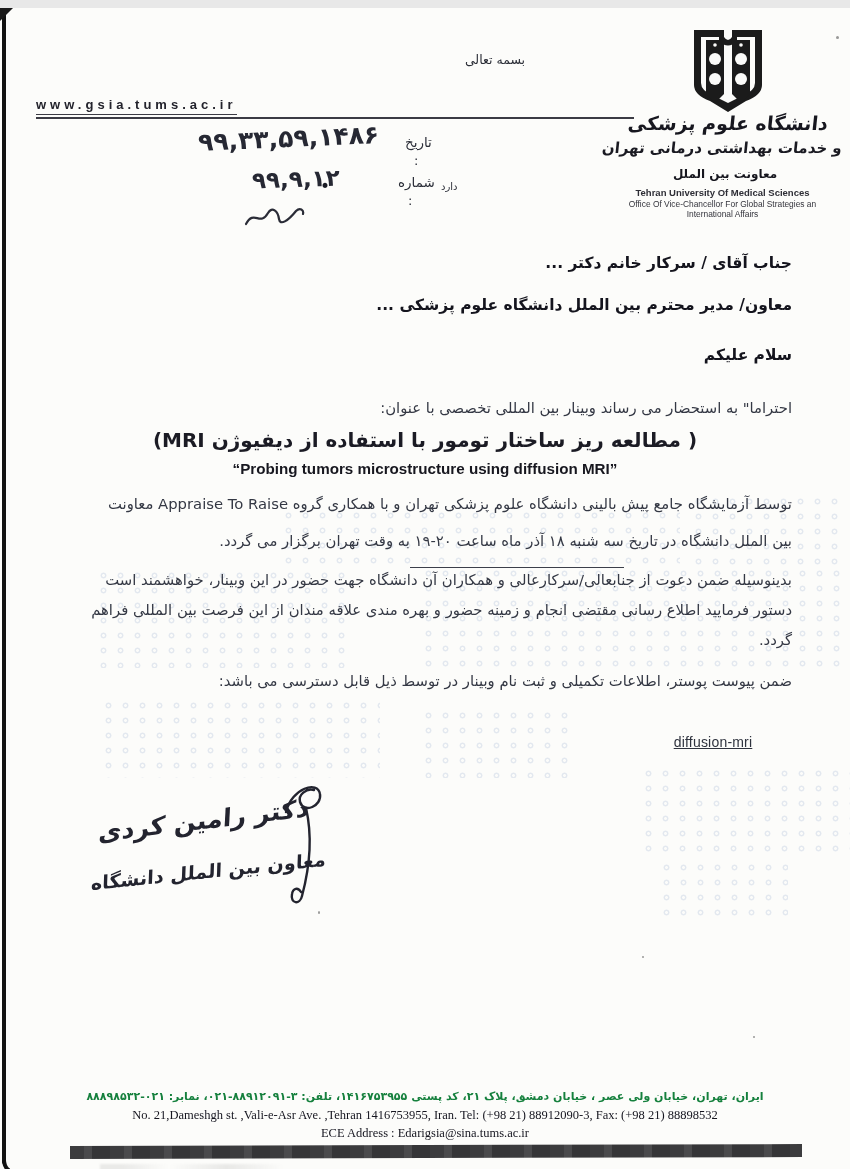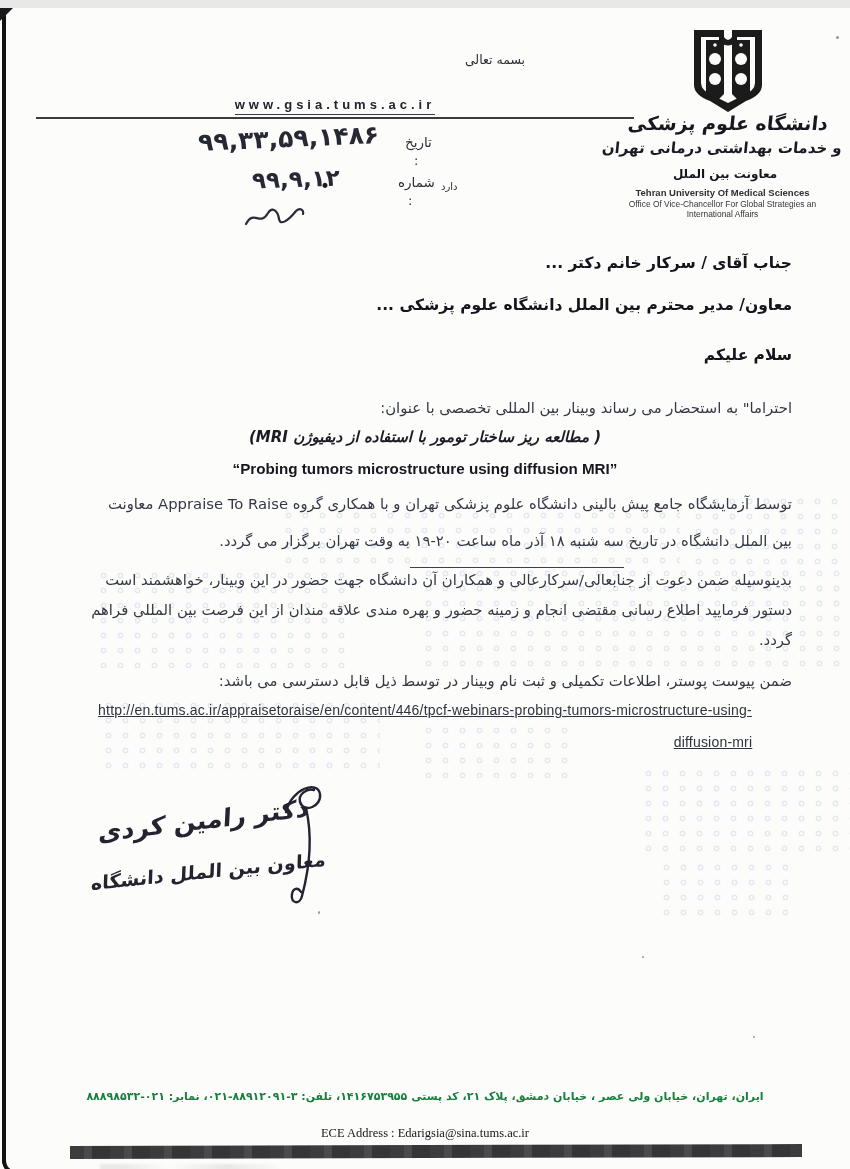--- a/index.html
+++ b/index.html
@@ -13,21 +13,21 @@
   
   .edge-left{left:2px;top:0;width:4px;height:1156px;background:#121212;border-radius:2px;}
   .edge-curl{left:2px;top:1148px;width:30px;height:16px;border-left:4px solid #121212;
              border-bottom:4px solid #121212;border-bottom-left-radius:16px;}
   .corner-wedge{left:0;top:0;width:0;height:0;border-top:13px solid #1a1a1a;border-right:13px solid transparent;}
   .speck{background:#555;border-radius:50%;opacity:.6;}
   .ghost{background:linear-gradient(90deg,#9a9a9a 10%,transparent 30%,#8f8f8f 55%,transparent 80%);
          opacity:.18;filter:blur(1px);}
   
   .bismillah{left:430px;top:44px;width:130px;font-size:12.5px;color:#2a2d36;text-align:center;}
-  .url-wrap{left:36px;top:86px;width:598px;border-bottom:2px solid #3b3b44;padding-bottom:4px;text-align:center;}
+  .url-wrap{left:36px;top:86px;width:598px;border-bottom:2px solid #3b3b44;padding-bottom:4px;}
   .url-text{font-weight:bold;font-size:13px;letter-spacing:4px;color:#23232c;border-bottom:1.5px solid #3b3b44;
             padding-bottom:2px;font-family:"Liberation Sans",sans-serif;}
   .logo-fa1{left:598px;top:104px;width:260px;font-size:19px;font-weight:bold;color:#17171f;
             transform:skewX(-6deg);} 
   .logo-fa2{left:586px;top:131px;width:272px;font-size:15px;font-weight:bold;color:#1a1a22;
             transform:skewX(-6deg);}
   .logo-fa3{left:640px;top:159px;width:170px;font-size:12px;font-weight:bold;color:#16161e;}
   .logo-en1{left:585px;top:179px;width:275px;font-size:9.5px;font-weight:bold;color:#2e2e36;
             font-family:"Liberation Sans",sans-serif;}
   .logo-en2{left:575px;top:190.5px;width:295px;font-size:8.4px;color:#34343c;font-family:"Liberation Sans",sans-serif;}
@@ -37,21 +37,21 @@
   .stamp-date-val{left:198px;top:116px;font-size:25px;letter-spacing:1.5px;transform:rotate(-2.5deg);}
   .stamp-num-val{left:252px;top:158px;font-size:23px;letter-spacing:2px;transform:rotate(-2deg);}
   .stamp-label{font-size:13.5px;color:#2b2e38;text-align:right;}
   .stamp-colon{font-size:13px;color:#2b2e38;}
   .stamp-note{font-size:10px;color:#2b2e38;}
   .bullet-dot{left:320px;top:168px;font-size:17px;color:#191b24;}
   
   .recip{left:58px;top:0;width:734px;font-weight:bold;font-size:15.5px;color:#14141d;}
   .bodyline{left:58px;width:734px;font-size:14.8px;color:#343844;}
   .u-seg{border-bottom:1.5px solid #3c3f4a;padding-bottom:18px;}
-  .title-fa{font-weight:bold;color:#1b1b24;font-size:15px;font-style:italic;}
+  .title-fa{font-weight:bold;color:#1b1b24;font-size:20px;}
   .title-en{font-family:"Liberation Sans",sans-serif;direction:ltr;font-weight:bold;font-size:15.2px;color:#17171f;}
   .linkline{font-family:"Liberation Sans",sans-serif;direction:ltr;font-size:14px;color:#2f333e;
             text-decoration:underline;letter-spacing:.2px;}
   
   .sig{color:#23242f;font-weight:bold;direction:rtl;}
   .sig-name{left:100px;top:798px;font-size:25px;transform:skewX(-10deg) rotate(-7deg);}
   .sig-title{left:92px;top:852px;font-size:19px;transform:skewX(-8deg) rotate(-6deg);}
   
   .wm{background-image:radial-gradient(circle at center, rgba(160,180,210,0) 1.1px,
         rgba(160,180,210,.55) 1.7px, rgba(160,180,210,.55) 2.6px, rgba(160,180,210,0) 3.3px);
@@ -136,27 +136,27 @@
   <div class="abs bodyline center nowrap title-en" style="top:452px;">“Probing tumors microstructure using diffusion MRI”</div>
 
   <div class="abs bodyline rtl right nowrap" style="top:487px;">توسط آزمایشگاه جامع پیش بالینی دانشگاه علوم پزشکی تهران  و با همکاری گروه Appraise To Raise معاونت</div>
   <div class="abs bodyline rtl right nowrap" style="top:524px;"><span>بین الملل دانشگاه در تاریخ </span><span class="u-seg">سه شنبه ۱۸ آذر ماه ساعت ۲۰-۱۹ </span><span> به وقت تهران برگزار می گردد.</span></div>
 
   <div class="abs bodyline rtl right nowrap" style="top:563px;">بدینوسیله ضمن دعوت از جنابعالی/سرکارعالی و همکاران آن دانشگاه جهت حضور در این وبینار، خواهشمند است</div>
   <div class="abs bodyline rtl right nowrap" style="top:593px;">دستور فرمایید اطلاع رسانی مقتضی انجام و زمینه حضور و بهره مندی علاقه مندان از این فرصت بین المللی فراهم</div>
   <div class="abs bodyline rtl right nowrap" style="top:623px;">گردد.</div>
 
   <div class="abs bodyline rtl right nowrap" style="top:664px;">ضمن پیوست پوستر، اطلاعات تکمیلی و ثبت نام وبینار در توسط ذیل قابل دسترسی می باشد:</div>
-  <div class="abs bodyline center nowrap linkline" style="top:694px;">http://en.tums.ac.ir/appraisetoraise/en/content/446/tpcf-webinars-probing-tumors-microstructure-using-</div>
   <div class="abs linkline center" style="left:613px;top:726px;width:200px;">diffusion-mri</div>
 
   <div class="abs sig sig-name nowrap">دکتر رامین کردی</div>
   <div class="abs sig sig-title nowrap">معاون بین الملل دانشگاه</div>
   <svg class="abs" style="left:248px;top:766px;" width="90" height="140" viewBox="0 0 90 140">
     <path d="M38,38 C44,14 70,6 72,20 C74,32 56,40 52,28 C50,21 58,14 66,16" fill="none" stroke="#23242f" stroke-width="2.4" stroke-linecap="round"></path>
     <path d="M58,34 C64,60 62,92 54,122 C52,131 42,130 44,120 C45,114 50,113 53,118" fill="none" stroke="#23242f" stroke-width="2.4" stroke-linecap="round"></path>
   </svg>
 
   <div class="abs foot-fa rtl nowrap">ایران، تهران، خیابان ولی عصر ، خیابان دمشق، پلاک ۲۱، کد پستی ۱۴۱۶۷۵۳۹۵۵، تلفن: ۳-۸۸۹۱۲۰۹۱-۰۲۱، نمابر: ۰۲۱-۸۸۸۹۸۵۳۲</div>
+  <div class="abs foot-en nowrap">No. 21,Dameshgh st. ,Vali-e-Asr Ave. ,Tehran 1416753955, Iran. Tel: (+98 21) 88912090-3, Fax: (+98 21) 88898532</div>
   <div class="abs foot-ece nowrap">ECE Address  :  Edarigsia@sina.tums.ac.ir</div>
   <div class="abs foot-bar"></div>
 
 </div>
 
 </body></html>

